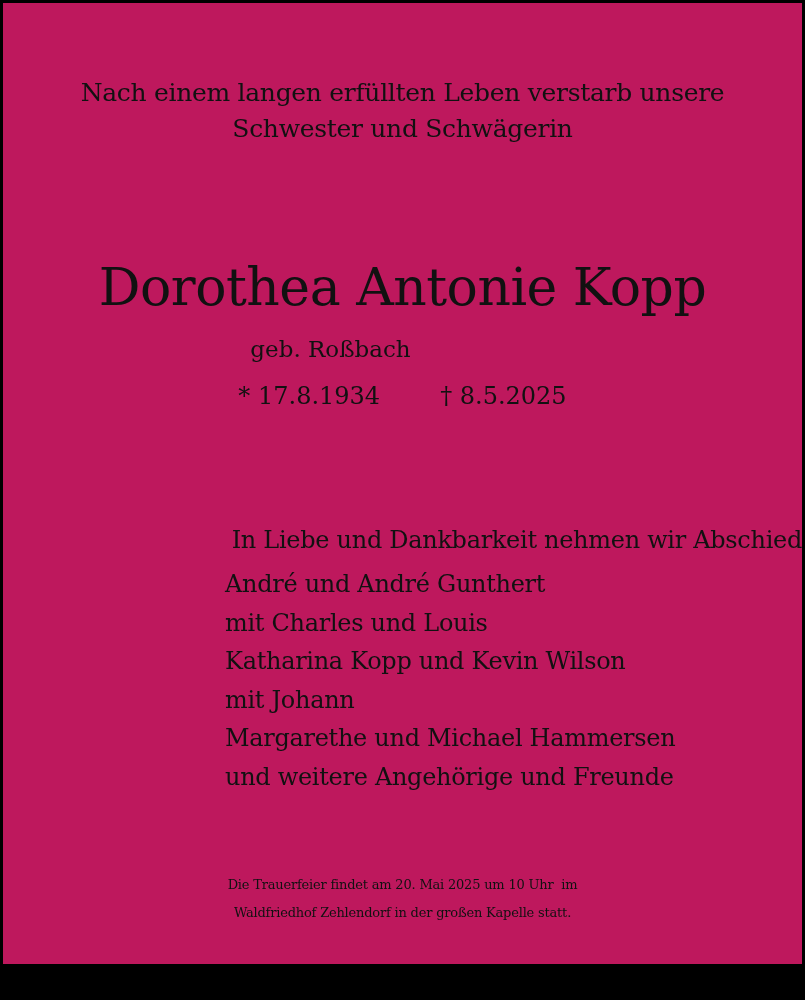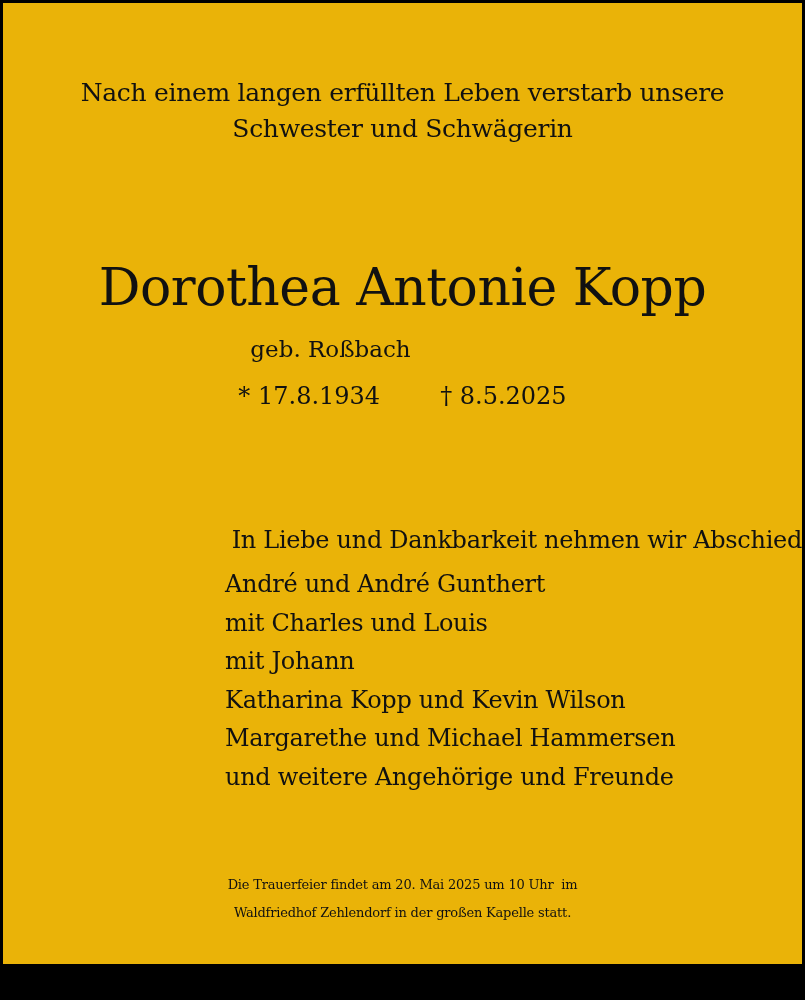--- a/index.html
+++ b/index.html
@@ -1,19 +1,19 @@
 <!DOCTYPE html>
 <html><head>
 <meta charset="utf-8">
 <style>
   html, body { margin: 0; padding: 0; }
   body { width: 805px; height: 1000px; background: #000; font-family: "DejaVu Serif", "Liberation Serif", serif; color: #111; }
   .card {
     position: absolute; left: 3px; top: 3px; width: 799px; height: 961px;
-    background: #eab308; overflow: hidden; text-decoration: underline;
+    background: #be185d; overflow: hidden; text-decoration: underline;
   }
   .bottom-strip { position: absolute; left: 0; top: 964px; width: 805px; height: 36px; background: #000; }
   .intro { position: absolute; top: 72px; left: 0; width: 799px; text-align: center; font-size: 25px; line-height: 36px; letter-spacing: -0.3px; }
   .name { position: absolute; top: 252px; left: 0; width: 799px; text-align: center; font-size: 52px; line-height: 64px; letter-spacing: -0.5px; }
   .maiden { position: absolute; top: 330px; left: 0; width: 655px; text-align: center; font-size: 23px; line-height: 32px; }
   .dates { position: absolute; top: 376px; left: 0; width: 799px; text-align: center; font-size: 24px; line-height: 34px; }
   .dates span { display: inline-block; }
   .dates .gap { width: 60px; }
   .farewell { position: absolute; top: 520px; left: 0; width: 799px; text-align: right; font-size: 24px; line-height: 34px; letter-spacing: -0.3px; }
   .family { position: absolute; top: 562px; left: 222px; font-size: 24px; line-height: 38.5px; letter-spacing: -0.3px; }
@@ -33,22 +33,22 @@
   <div class="maiden">geb. Roßbach</div>
   <div class="dates">
     <span>* 17.8.1934</span><span class="gap"></span><span>† 8.5.2025</span>
   </div>
 
   <div class="farewell">In Liebe und Dankbarkeit nehmen wir Abschied</div>
 
   <div class="family">
     <div>André und André Gunthert</div>
     <div>mit Charles und Louis</div>
+    <div>Katharina Kopp und Kevin Wilson</div>
     <div>mit Johann</div>
-    <div>Katharina Kopp und Kevin Wilson</div>
     <div>Margarethe und Michael Hammersen</div>
     <div>und weitere Angehörige und Freunde</div>
   </div>
 
   <div class="service">
     <div style="white-space: pre;">Die Trauerfeier findet am 20. Mai 2025 um 10 Uhr  im</div>
     <div>Waldfriedhof Zehlendorf in der großen Kapelle statt.</div>
   </div>
 </div>
 <div class="bottom-strip"></div>

